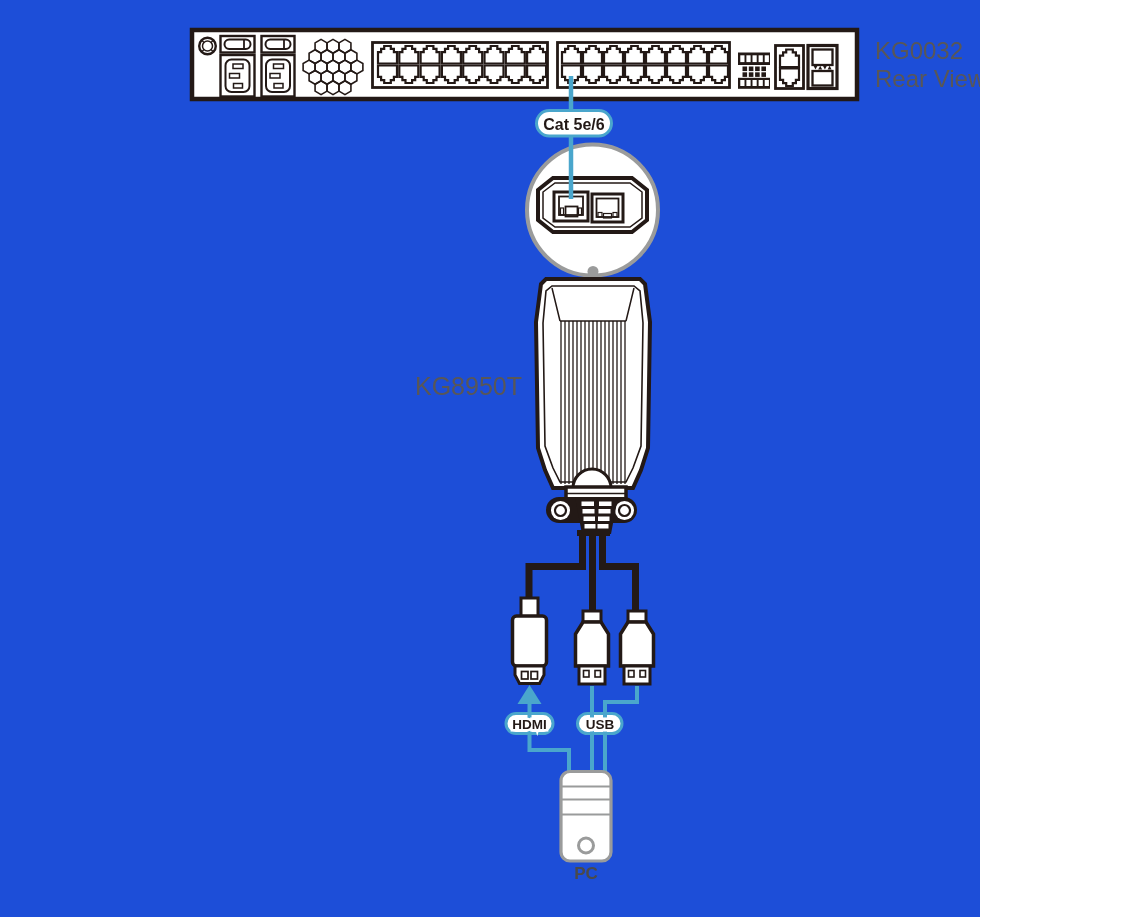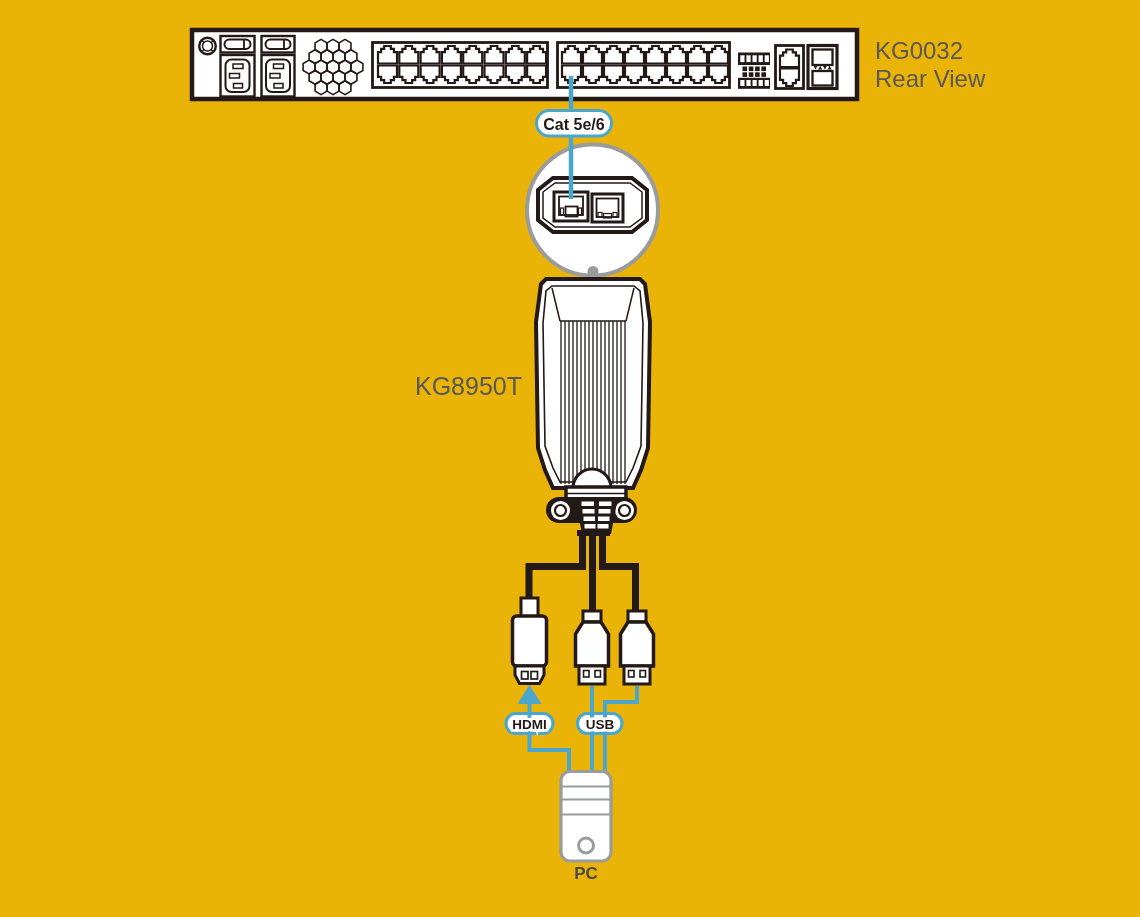--- a/index.html
+++ b/index.html
@@ -1,16 +1,16 @@
 <!DOCTYPE html>
 <html><head>
 <meta charset="utf-8">
 <style>
   html,body{margin:0;padding:0;background:#ffffff;}
-  .stage{width:1140px;height:917px;position:relative;background:#eab308;overflow:hidden;}
+  .stage{width:980px;height:917px;position:relative;background:#1d4ed8;overflow:hidden;}
   svg{display:block;}
   text{font-family:"Liberation Sans","DejaVu Sans",sans-serif;}
   .ink{stroke:#231916;fill:none;}
   .inkw{stroke:#231916;fill:#ffffff;}
   .inkf{fill:#231916;stroke:none;}
   .gray{stroke:#9a9b9b;fill:none;}
   .grayw{stroke:#9a9b9b;fill:#ffffff;}
   .blueln{stroke:#4aa6cc;fill:none;}
   .bluef{fill:#4aa6cc;stroke:none;}
   .pill{fill:#ffffff;stroke:#4aa6cc;stroke-width:3;}

